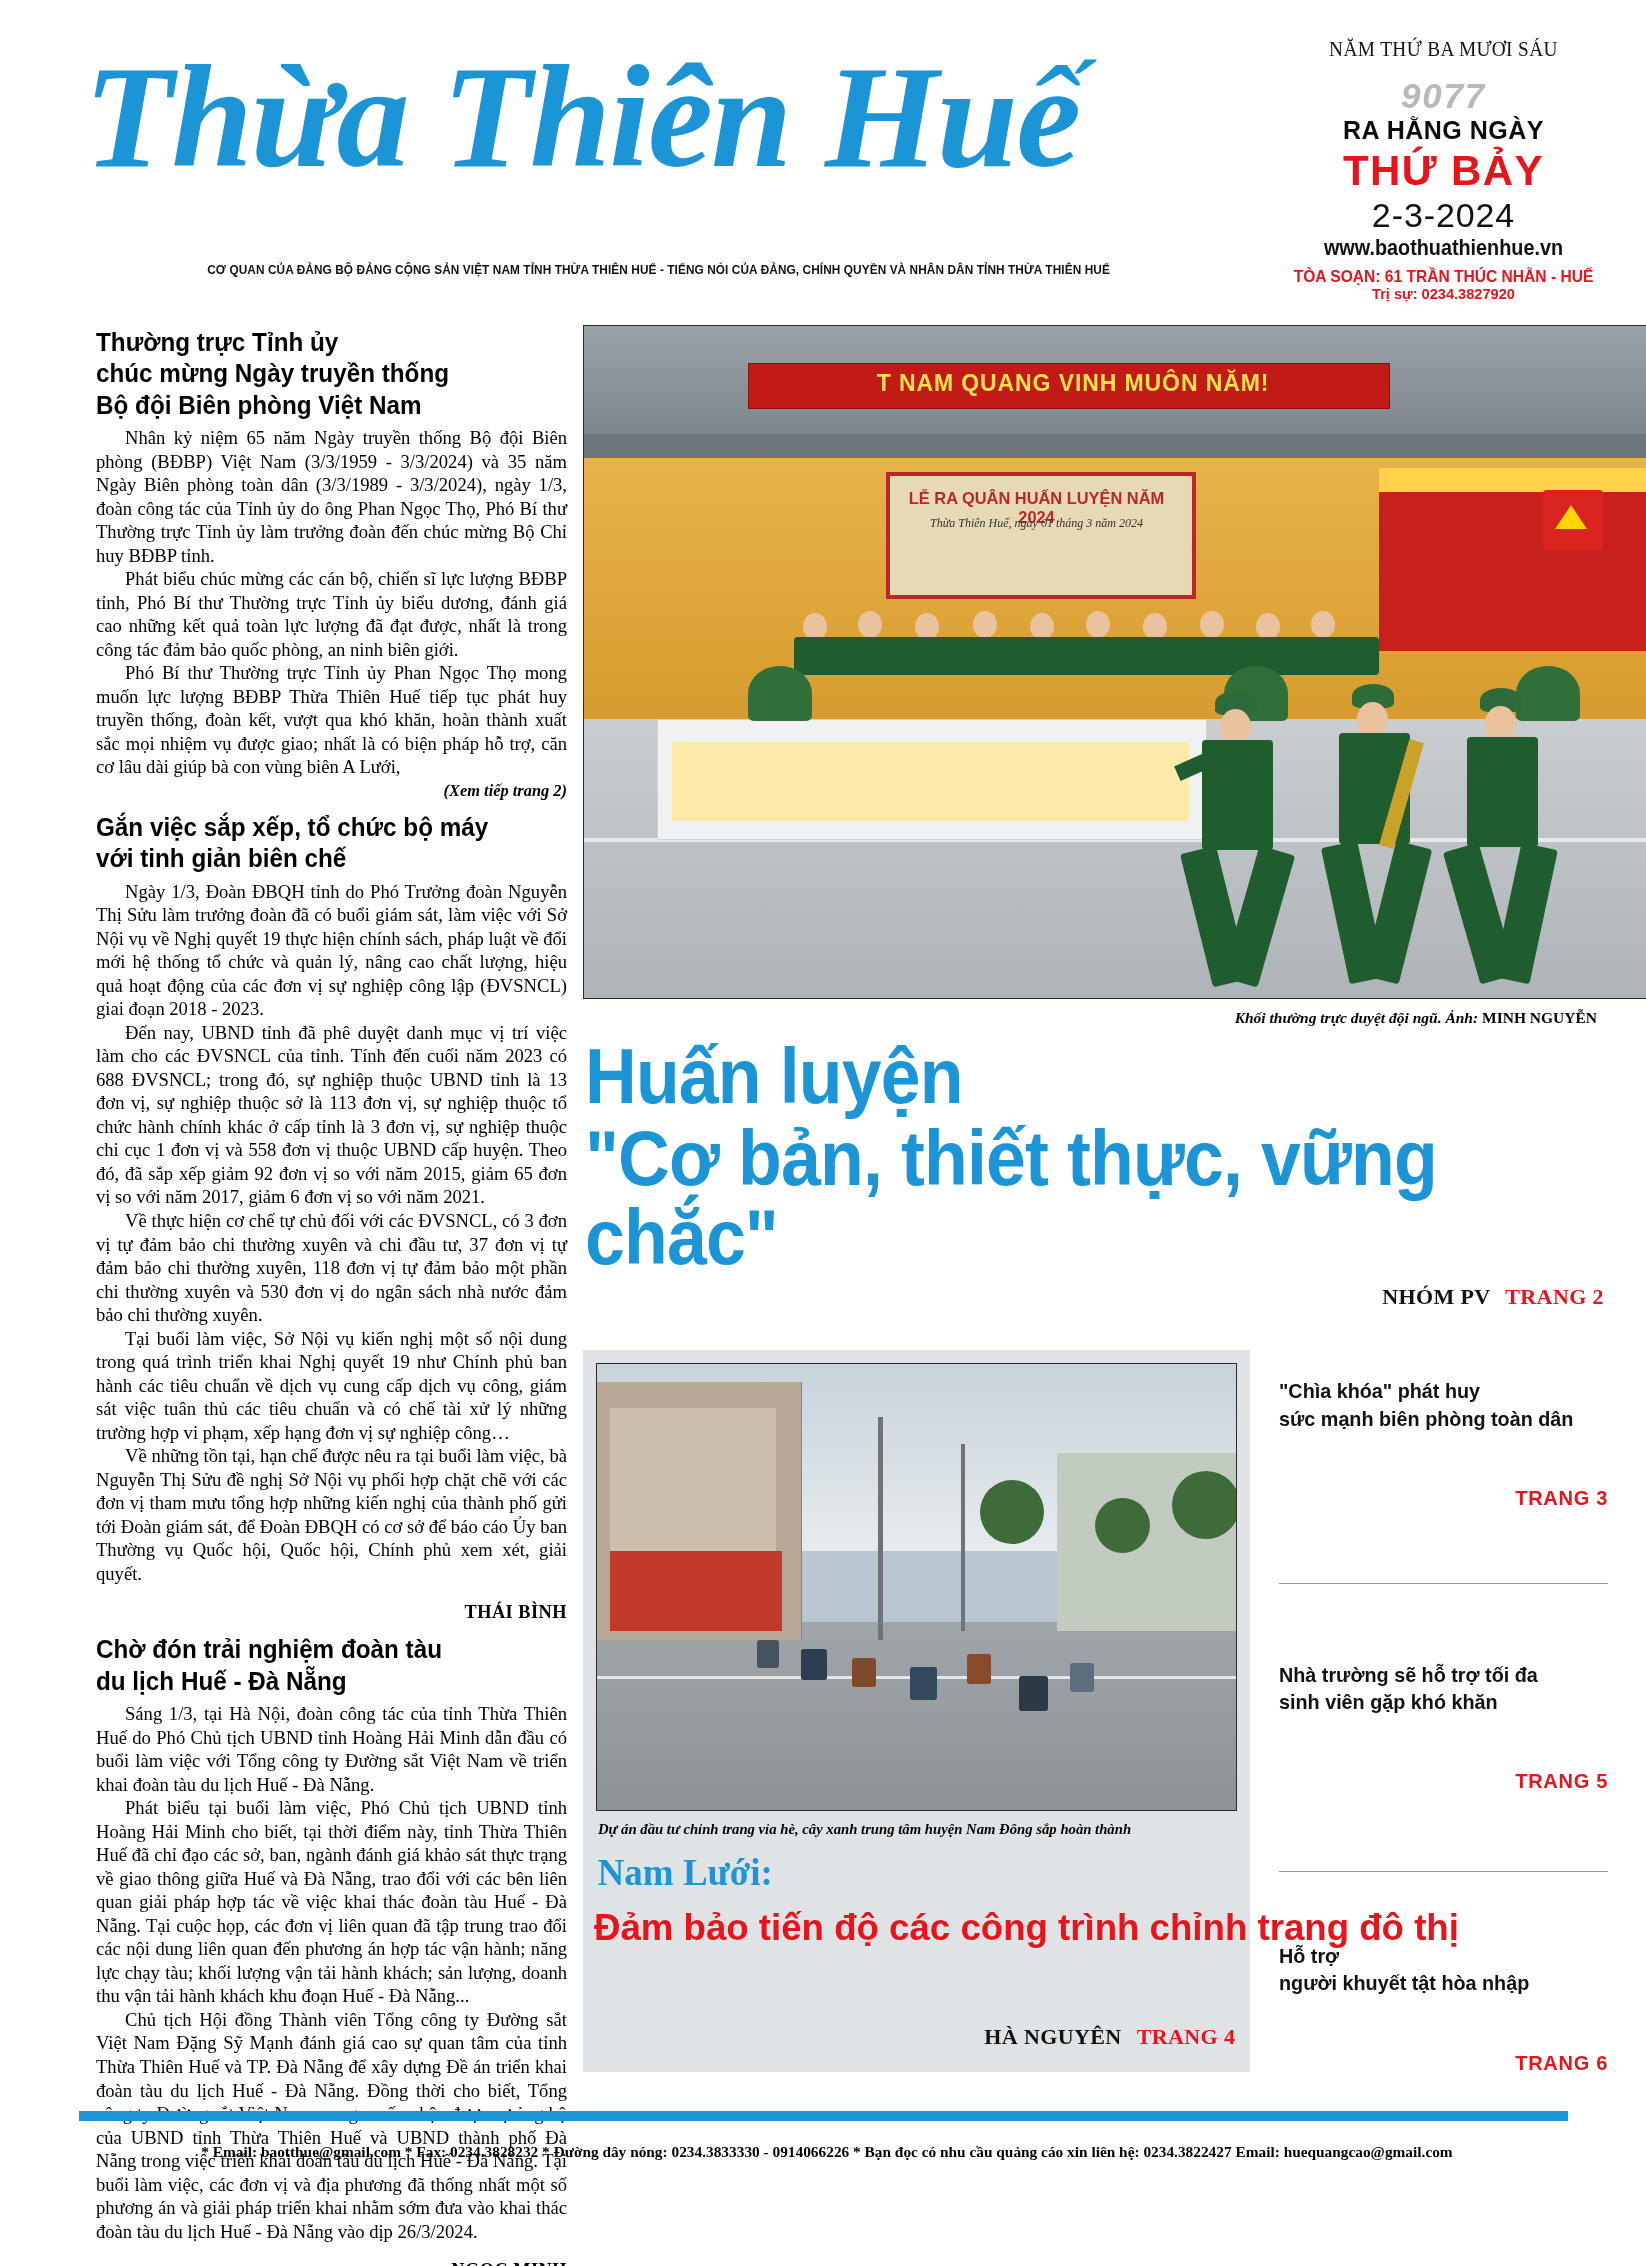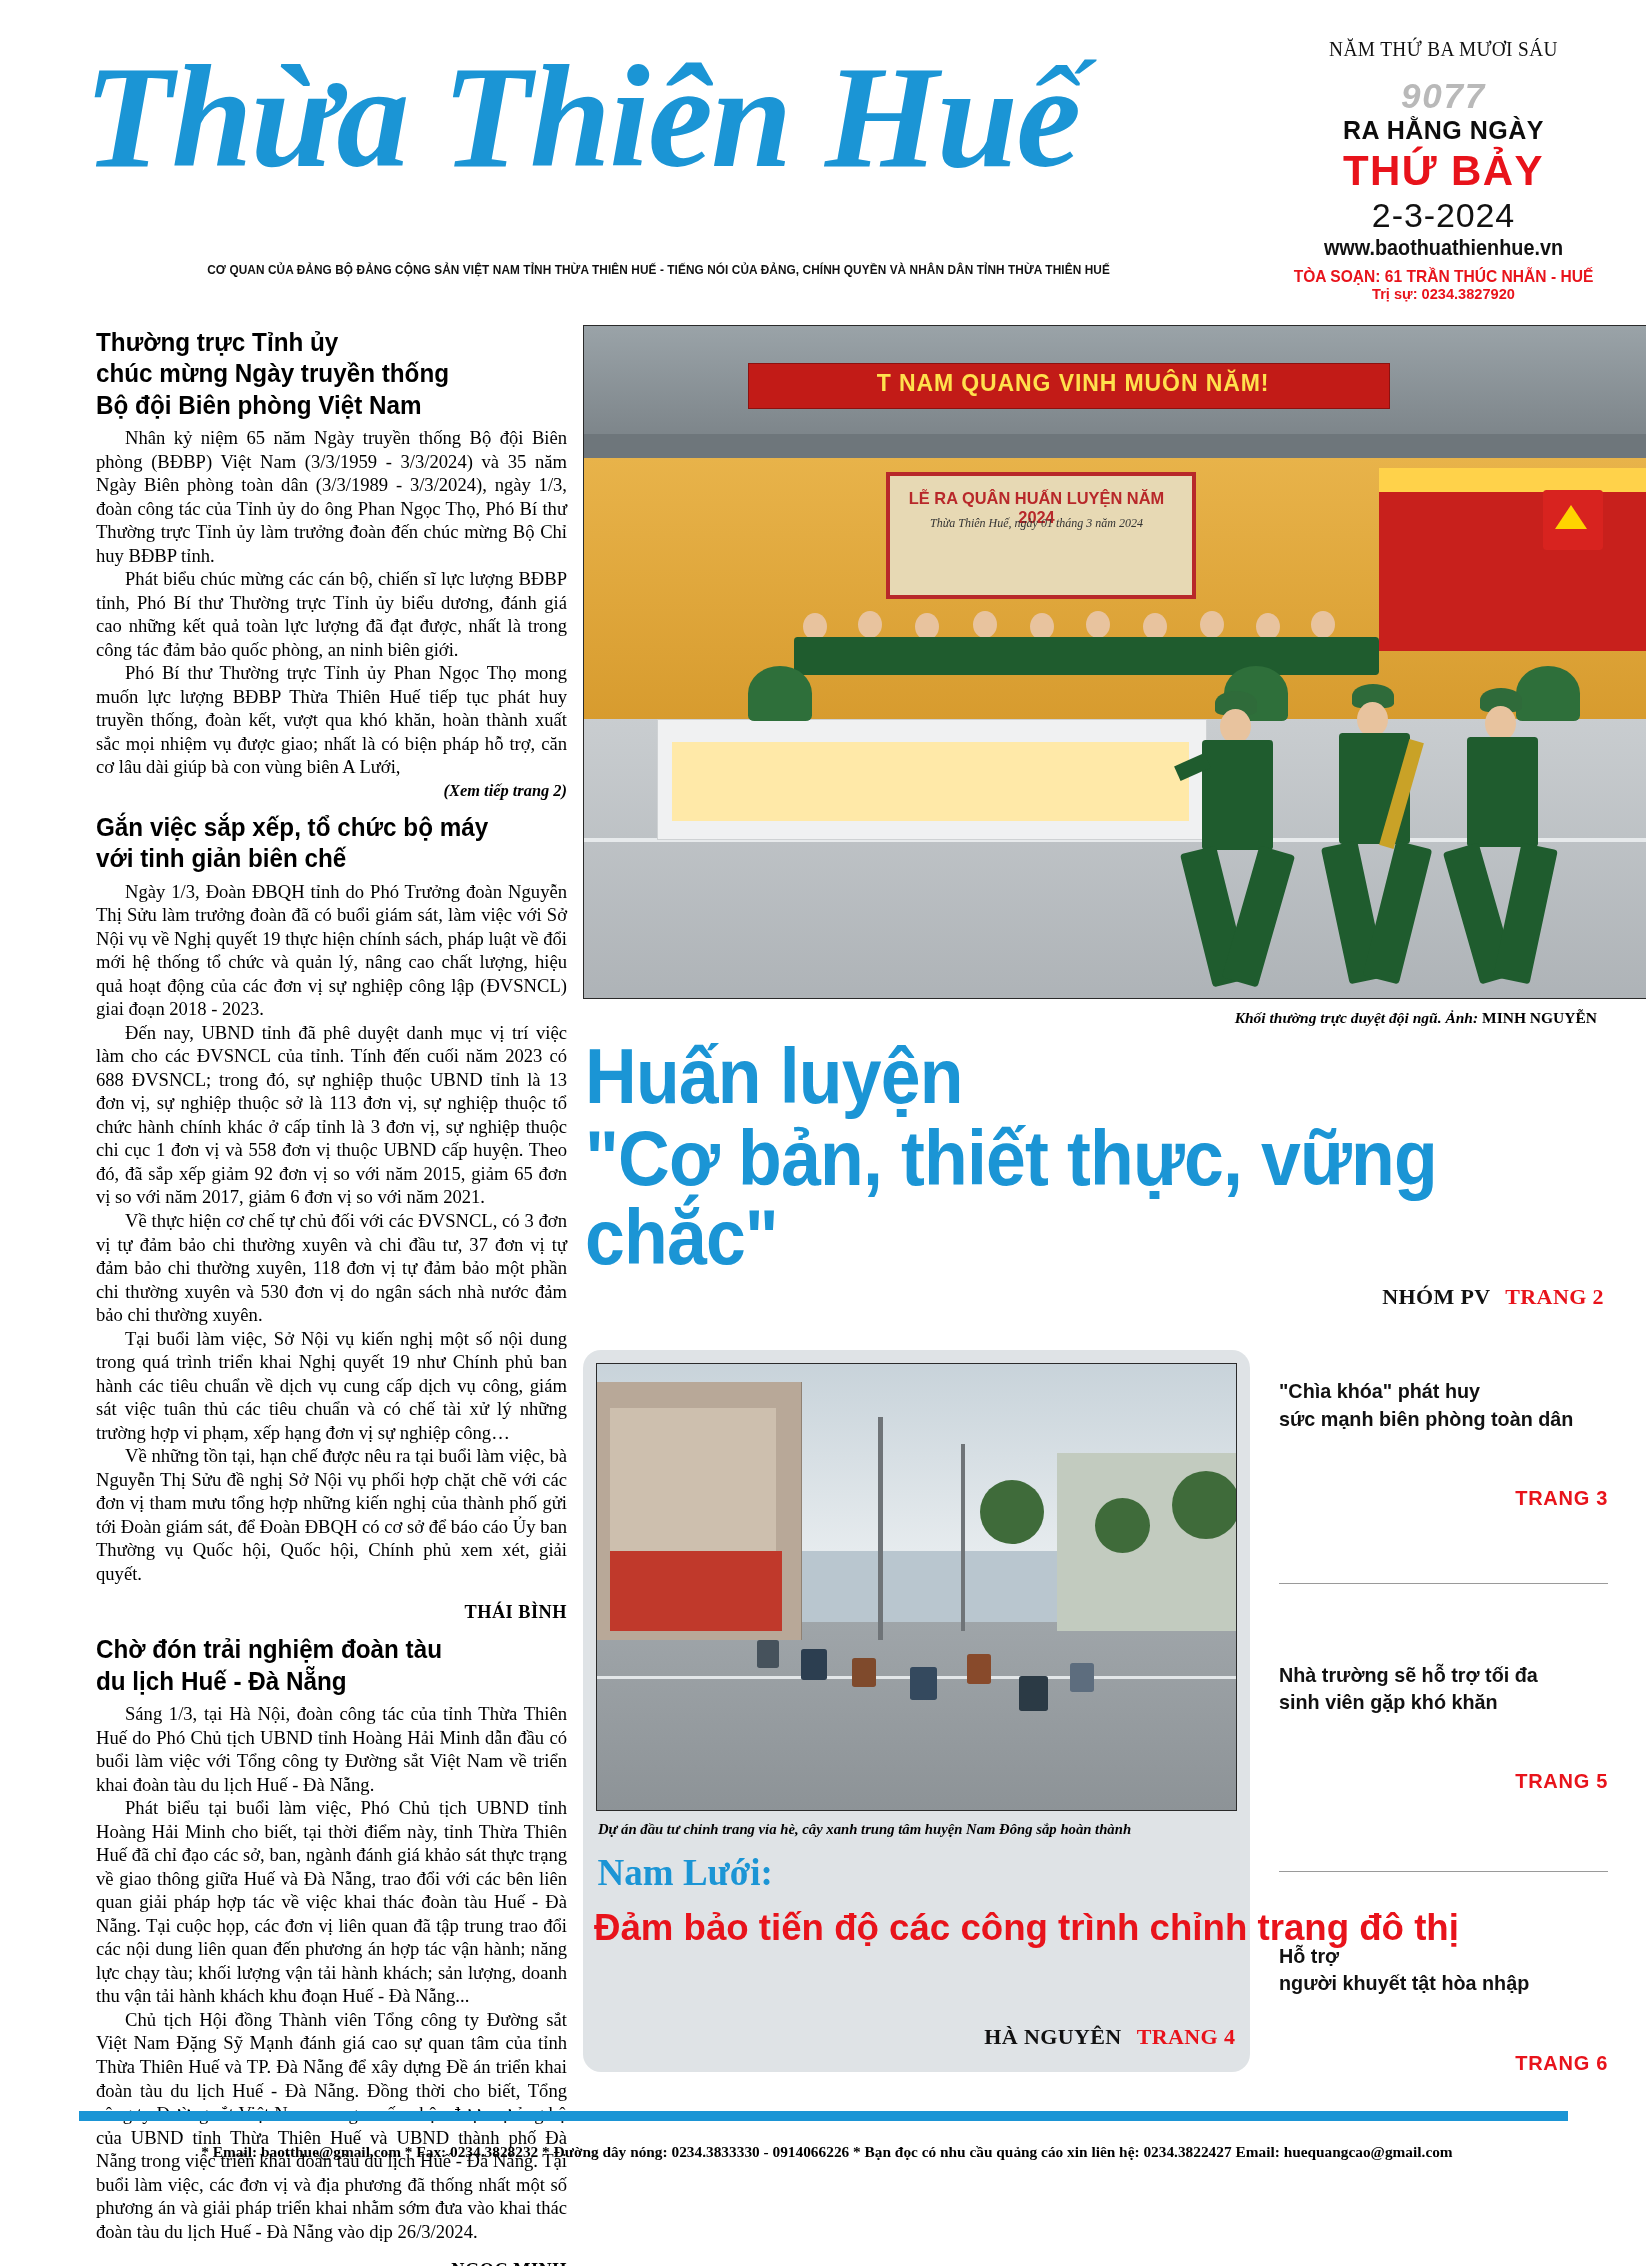--- a/index.html
+++ b/index.html
@@ -249,21 +249,20 @@
   .mh-credit .pg { color: #e8131b; margin-left: 9.1px; }
 
   
   .block-namdong {
     position: absolute;
     left: 583px;
     top: 1350px;
     width: 667px;
     height: 722px;
     background: #dfe3e6;
-    border-radius: 18px;
   }
   .photo-second {
     position: absolute;
     left: 12.8px;
     top: 12.8px;
     width: 641px;
     height: 448px;
     border: 1.8px solid #2a2a2a;
     box-sizing: border-box;
     overflow: hidden;

